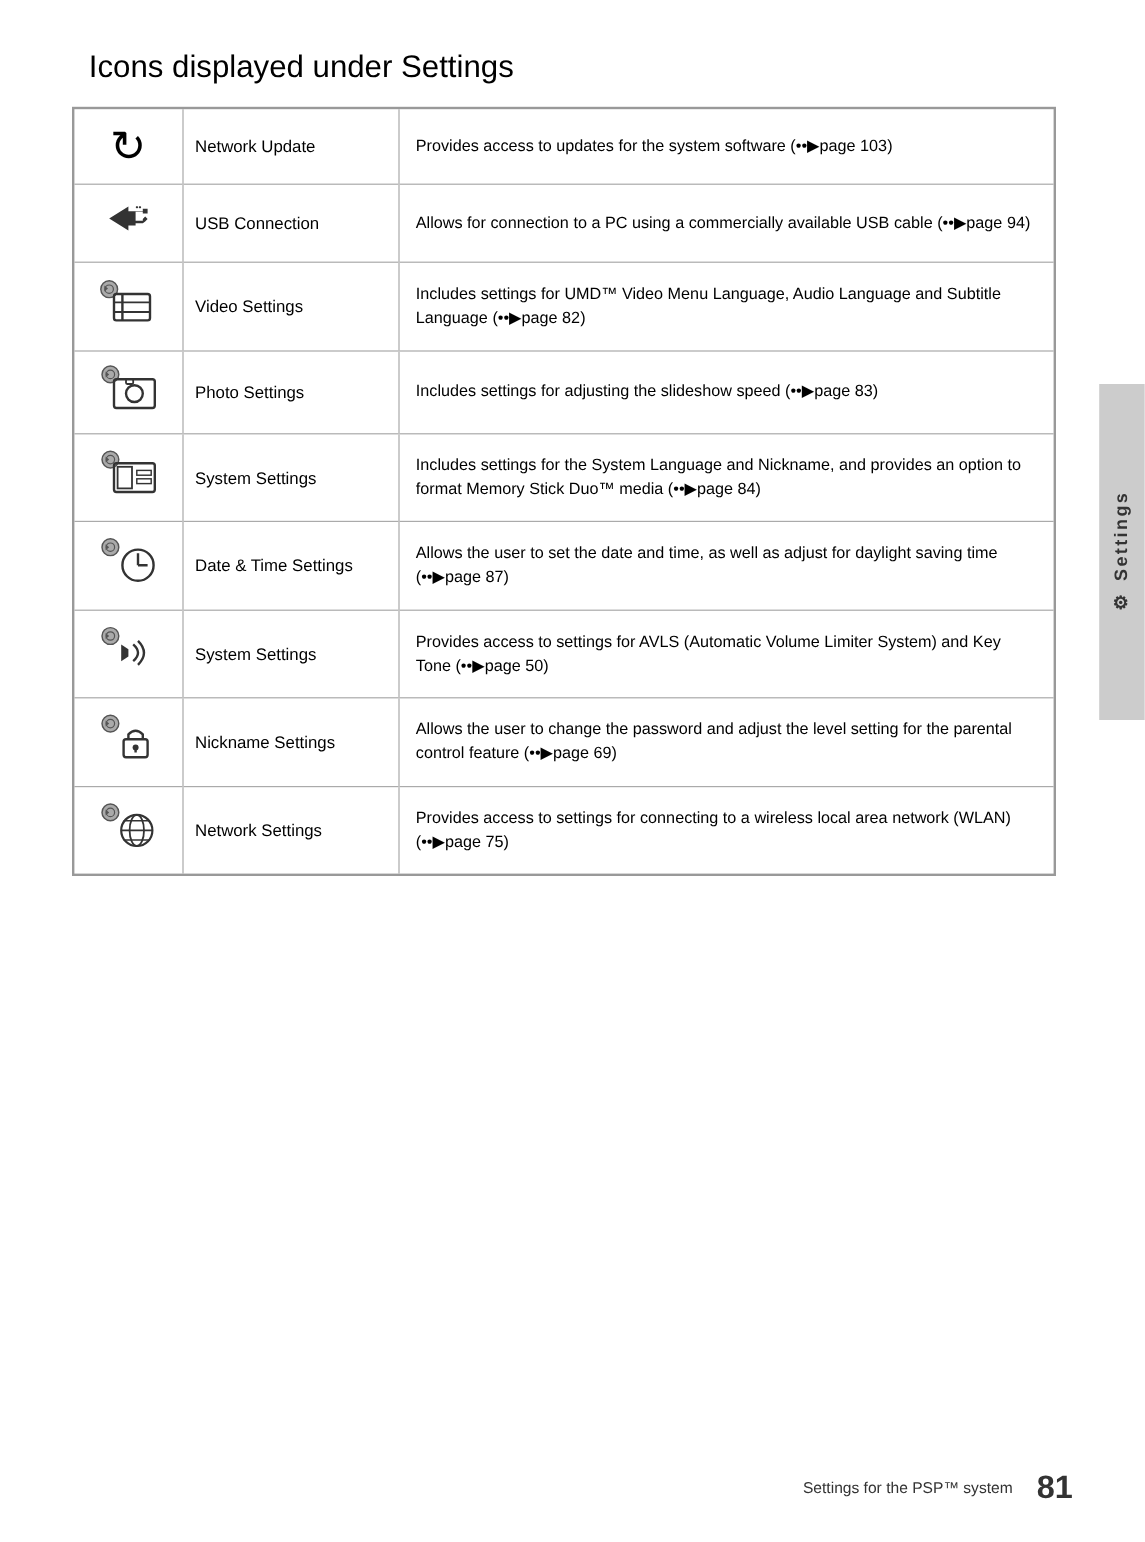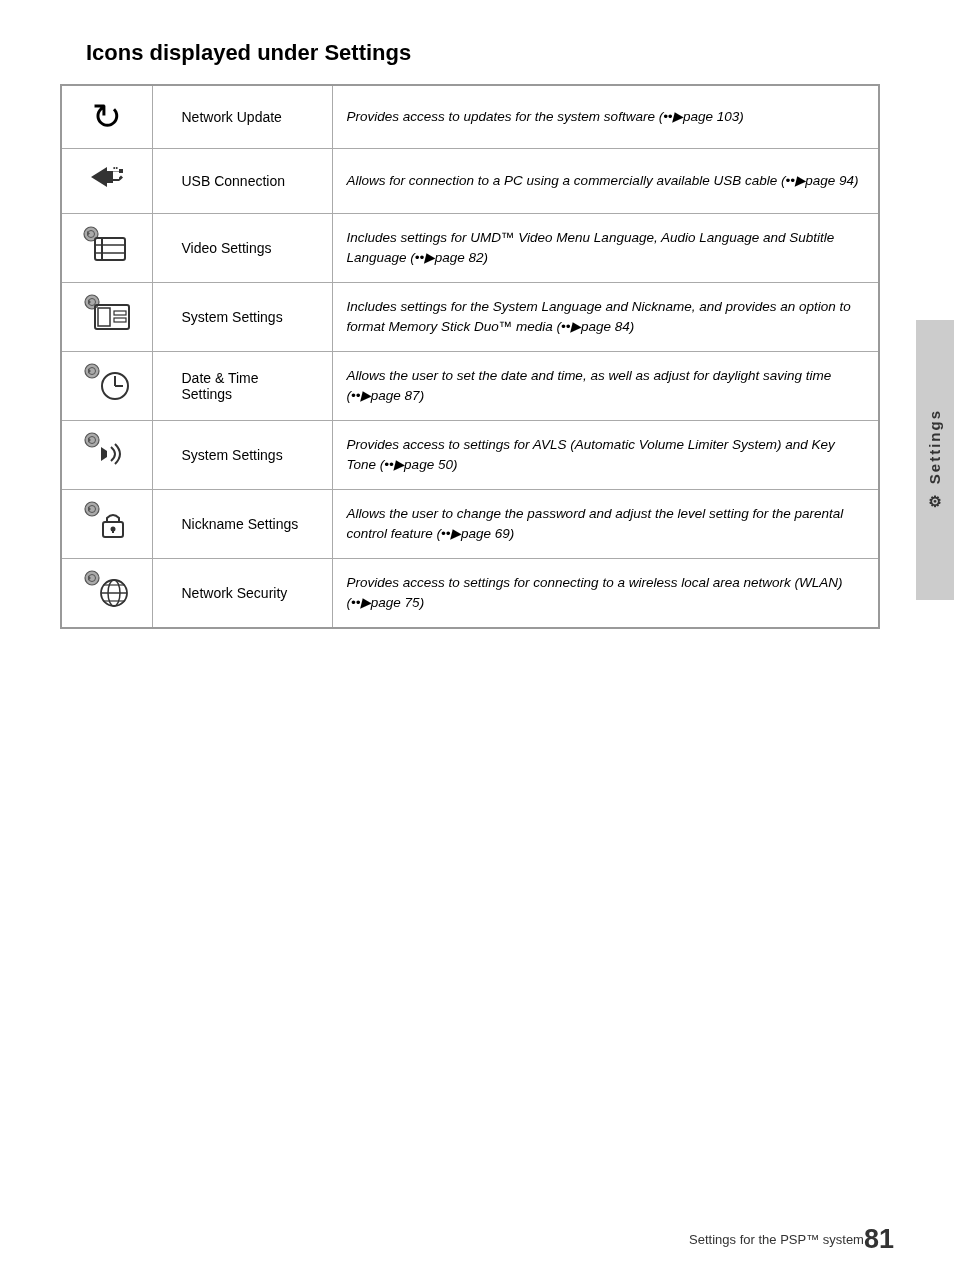--- a/index.html
+++ b/index.html
@@ -7,24 +7,24 @@
       font-family: Arial, Helvetica, sans-serif;
       background: #ffffff;
       width: 954px;
       min-height: 1285px;
       position: relative;
       padding: 40px 50px 60px 60px;
       font-size: 14px;
     }
 
     h1.page-heading {
-      font-size: 22px;
-      font-weight: bold;
+      font-size: 26px;
+      font-weight: normal;
       margin-bottom: 18px;
-      margin-left: 26px;
+      margin-left: 14px;
     }
 
     .table-wrapper {
       border: 2px solid #999;
       width: 820px;
     }
 
     table {
       width: 100%;
       border-collapse: collapse;
@@ -48,30 +48,29 @@
       text-align: center;
       border-right: 1.5px solid #aaa;
       font-size: 32px;
       padding: 10px 8px;
     }
 
     td.name-cell {
       width: 180px;
       border-right: 1.5px solid #aaa;
       font-size: 14px;
-      padding: 12px 29px;
+      padding: 12px 10px;
       vertical-align: middle;
     }
 
     td.desc-cell {
       font-size: 13.5px;
-      padding: 0 14px;
+      padding: 16px 14px;
       vertical-align: middle;
       line-height: 1.5;
-      font-style: italic;
     }
 
     
     .side-tab {
       position: absolute;
       right: 0;
       top: 320px;
       width: 38px;
       height: 280px;
       background: #cccccc;
@@ -90,20 +89,21 @@
       white-space: nowrap;
     }
 
     
     .footer {
       position: absolute;
       bottom: 30px;
       right: 60px;
       display: flex;
       align-items: center;
+      gap: 20px;
       font-size: 13px;
       color: #333;
     }
 
     .footer-page {
       font-size: 27px;
       font-weight: bold;
     }
 
     
@@ -155,20 +155,34 @@
       </div></td>
           <td class="name-cell">Video Settings</td>
           <td class="desc-cell">Includes settings for UMD™ Video Menu Language, Audio Language and Subtitle Language (••▶page 82)</td>
         </tr>
         <tr>
           <td class="icon-cell"><div style="position:relative; display:inline-block; width:52px; height:40px;">
         <svg width="52" height="40" viewBox="0 0 52 40">
           <circle cx="11" cy="9" r="7" stroke="#555" stroke-width="1.2" fill="#aaa"></circle>
           <circle cx="11" cy="9" r="3.5" stroke="#555" stroke-width="1" fill="none"></circle>
           <path d="M7 6.5L10 9L7 11.5Z" fill="#555"></path>
+          <rect x="14" y="13" width="34" height="24" rx="2" stroke="#333" stroke-width="2" fill="none"></rect>
+          <circle cx="31" cy="25" r="7" stroke="#333" stroke-width="2" fill="none"></circle>
+          <rect x="24" y="13" width="6" height="4" rx="1" stroke="#333" stroke-width="1.5" fill="none"></rect>
+        </svg>
+      </div></td>
+          <td class="name-cell">Photo Settings</td>
+          <td class="desc-cell">Includes settings for adjusting the slideshow speed (••▶page 83)</td>
+        </tr>
+        <tr>
+          <td class="icon-cell"><div style="position:relative; display:inline-block; width:52px; height:40px;">
+        <svg width="52" height="40" viewBox="0 0 52 40">
+          <circle cx="11" cy="9" r="7" stroke="#555" stroke-width="1.2" fill="#aaa"></circle>
+          <circle cx="11" cy="9" r="3.5" stroke="#555" stroke-width="1" fill="none"></circle>
+          <path d="M7 6.5L10 9L7 11.5Z" fill="#555"></path>
           <rect x="14" y="12" width="34" height="24" rx="2" stroke="#333" stroke-width="2" fill="none"></rect>
           <rect x="17" y="15" width="12" height="18" stroke="#333" stroke-width="1.5" fill="none"></rect>
           <rect x="33" y="18" width="12" height="4" stroke="#333" stroke-width="1.2" fill="none"></rect>
           <rect x="33" y="25" width="12" height="4" stroke="#333" stroke-width="1.2" fill="none"></rect>
         </svg>
       </div></td>
           <td class="name-cell">System Settings</td>
           <td class="desc-cell">Includes settings for the System Language and Nickname, and provides an option to format Memory Stick Duo™ media (••▶page 84)</td>
         </tr>
         <tr>
@@ -220,21 +234,21 @@
           <circle cx="11" cy="9" r="7" stroke="#555" stroke-width="1.2" fill="#aaa"></circle>
           <circle cx="11" cy="9" r="3.5" stroke="#555" stroke-width="1" fill="none"></circle>
           <path d="M7 6.5L10 9L7 11.5Z" fill="#555"></path>
           <circle cx="33" cy="24" r="13" stroke="#333" stroke-width="1.8" fill="none"></circle>
           <ellipse cx="33" cy="24" rx="6" ry="13" stroke="#333" stroke-width="1.5" fill="none"></ellipse>
           <line x1="20" y1="24" x2="46" y2="24" stroke="#333" stroke-width="1.5"></line>
           <line x1="22" y1="16" x2="44" y2="16" stroke="#333" stroke-width="1.2"></line>
           <line x1="22" y1="32" x2="44" y2="32" stroke="#333" stroke-width="1.2"></line>
         </svg>
       </div></td>
-          <td class="name-cell">Network Security</td>
+          <td class="name-cell">Network Settings</td>
           <td class="desc-cell">Provides access to settings for connecting to a wireless local area network (WLAN) (••▶page 75)</td>
         </tr>
       </tbody>
   </table>
 </div>
 
 <div class="side-tab">
   <span class="side-tab-text">⚙ Settings</span>
 </div>
 

